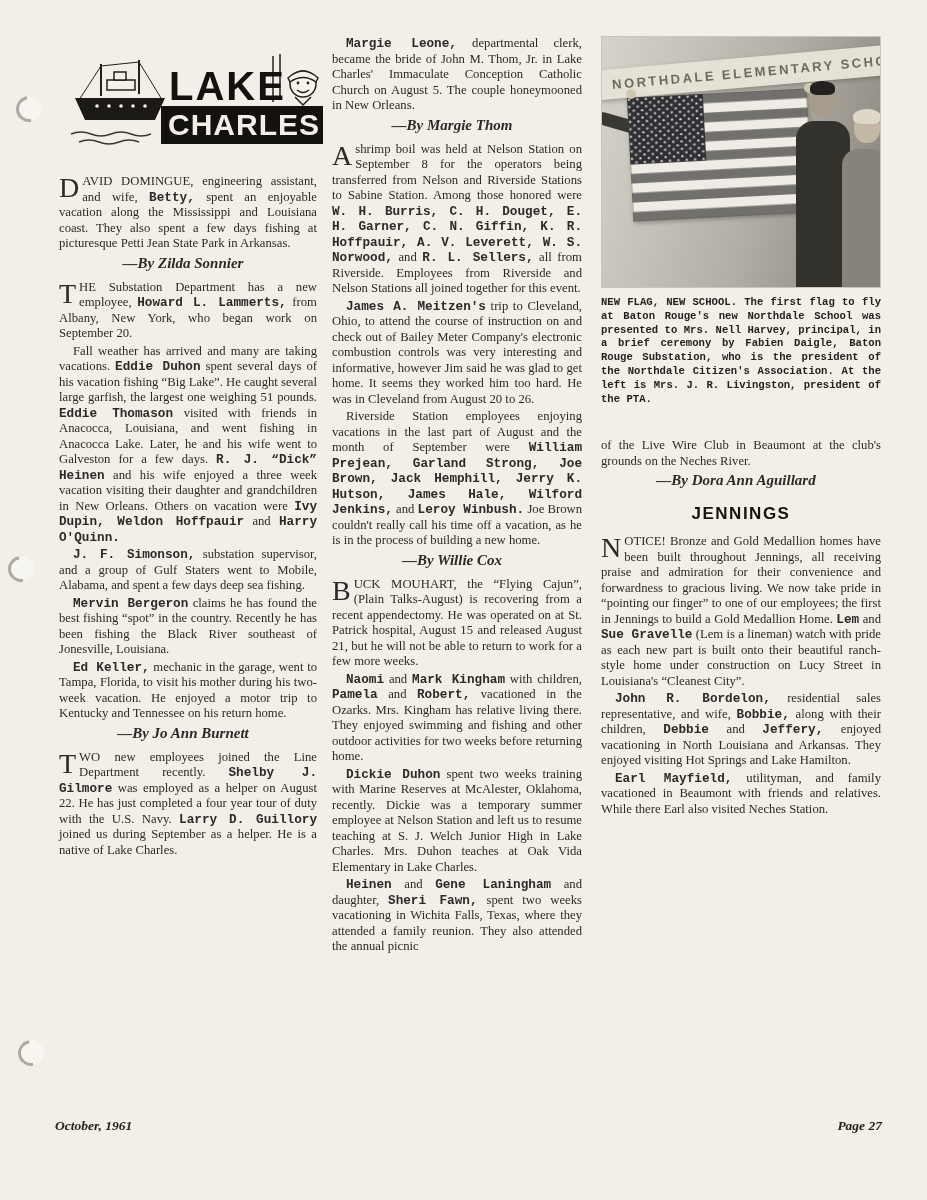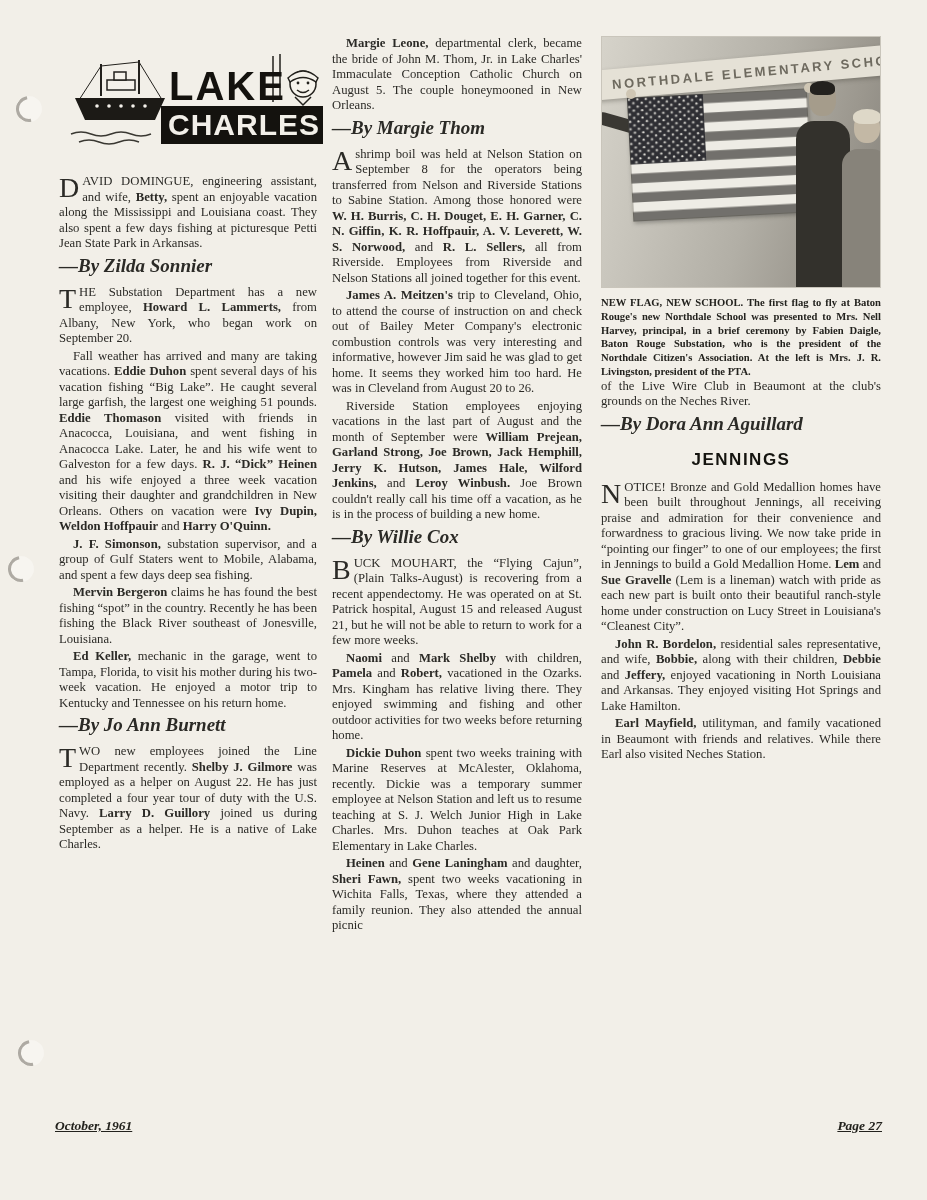--- a/index.html
+++ b/index.html
@@ -13,24 +13,24 @@
   .col1 { left:59px;  top:50px; width:258px; }
   .col2 { left:332px; top:36px; width:250px; }
   .col3 { left:601px; top:36px; width:280px; }
 
   .para {
     font-size:12.7px; line-height:15.5px; text-align:justify;
     text-indent:14px; margin-bottom:2px; color:#2b2a26;
   }
   .para.has-dc, .para.no-ind { text-indent:0; }
   .dropcap { float:left; font-size:28px; line-height:26px; padding:1px 3px 0 0; }
-  .b { font-weight:700; }
+  .b { font-weight:700;font-family:Liberation Mono, monospace; }
   .byline {
-    font-size:19px; font-style:italic; font-weight:700;
-    text-align:left; padding-right:10px; margin:3px 0 8px;
+    font-size:15px; font-style:italic; font-weight:700;
+    text-align:center; padding-right:10px; margin:3px 0 8px;
   }
   .section-heading {
     font-family:"Liberation Sans", sans-serif; font-size:17px; font-weight:700;
     letter-spacing:1.5px; color:#15140f; margin:15px 0 10px;text-align:center;
   }
 
   
   .masthead { position:relative; width:262px; height:114px; margin:0 0 10px 8px; }
 
   
@@ -75,30 +75,30 @@
   .fig-woman-head {
     position:absolute; right:0; top:76px; width:26px; height:30px;
     background:#c3b8a5; border-radius:45%;
   }
   .fig-woman-head::before {
     content:""; position:absolute; left:-1px; top:-4px; width:28px; height:15px;
     background:#ded8c8; border-radius:50% 50% 35% 35%;
   }
   .caption {
     width:280px; margin-top:8px;
-    font-family:Liberation Serif, serif; font-weight:700;
+    font-family:Liberation Mono, monospace; font-weight:700;
     font-size:10.6px; line-height:13.8px; text-align:justify; color:#23221e;
   }
-  .flow-after-photo { }
+  .flow-after-photo { margin-top:32px; }
 
   
   .footer {
     position:absolute; left:55px; right:45px; top:1118px;
     display:flex; justify-content:space-between;
-    font-size:13.5px; font-weight:700; font-style:italic; color:#23221d;text-decoration:underline;
+    font-size:13.5px; font-weight:700; font-style:italic; color:#23221d;
   }
 
   
   .hole {
     position:absolute; width:26px; height:26px; border-radius:50%;
     border:3px solid rgba(115,110,100,.55);
     border-top-color:transparent; border-right-color:transparent;
     transform:rotate(35deg); background:rgba(250,249,245,.6);
   }
   .hole.h1 { left:16px; top:96px; }
@@ -168,22 +168,22 @@
 
   <div class="col col2">
     <div>
         <p class="para"><span class="b">Margie Leone,</span><span> departmental clerk, became the bride of John M. Thom, Jr. in Lake Charles' Immaculate Conception Catholic Church on August 5. The couple honeymooned in New Orleans.</span></p>
         <p class="byline">—By Margie Thom</p>
         <p class="para has-dc"><span class="dropcap">A</span><span> shrimp boil was held at Nelson Station on September 8 for the operators being transferred from Nelson and Riverside Stations to Sabine Station. Among those honored were </span><span class="b">W. H. Burris, C. H. Douget, E. H. Garner, C. N. Giffin, K. R. Hoffpauir, A. V. Leverett, W. S. Norwood,</span><span> and </span><span class="b">R. L. Sellers,</span><span> all from Riverside. Employees from Riverside and Nelson Stations all joined together for this event.</span></p>
         <p class="para"><span class="b">James A. Meitzen's</span><span> trip to Cleveland, Ohio, to attend the course of instruction on and check out of Bailey Meter Company's electronic combustion controls was very interesting and informative, however Jim said he was glad to get home. It seems they worked him too hard. He was in Cleveland from August 20 to 26.</span></p>
         <p class="para"><span>Riverside Station employees enjoying vacations in the last part of August and the month of September were </span><span class="b">William Prejean, Garland Strong, Joe Brown, Jack Hemphill, Jerry K. Hutson, James Hale, Wilford Jenkins,</span><span> and </span><span class="b">Leroy Winbush.</span><span> Joe Brown couldn't really call his time off a vacation, as he is in the process of building a new home.</span></p>
         <p class="byline">—By Willie Cox</p>
         <p class="para has-dc"><span class="dropcap">B</span><span>UCK MOUHART, the “Flying Cajun”, (Plain Talks-August) is recovering from a recent appendectomy. He was operated on at St. Patrick hospital, August 15 and released August 21, but he will not be able to return to work for a few more weeks.</span></p>
-        <p class="para"><span class="b">Naomi</span><span> and </span><span class="b">Mark Shelby</span><span> with children, </span><span class="b">Pamela</span><span> and </span><span class="b">Robert,</span><span> vacationed in the Ozarks. Mrs. Kingham has relative living there. They enjoyed swimming and fishing and other outdoor activities for two weeks before returning home.</span></p>
-        <p class="para"><span class="b">Dickie Duhon</span><span> spent two weeks training with Marine Reserves at McAlester, Oklahoma, recently. Dickie was a temporary summer employee at Nelson Station and left us to resume teaching at S. J. Welch Junior High in Lake Charles. Mrs. Duhon teaches at Oak Park Elementary in Lake Charles.</span></p>
+        <p class="para"><span class="b">Naomi</span><span> and </span><span class="b">Mark Kingham</span><span> with children, </span><span class="b">Pamela</span><span> and </span><span class="b">Robert,</span><span> vacationed in the Ozarks. Mrs. Kingham has relative living there. They enjoyed swimming and fishing and other outdoor activities for two weeks before returning home.</span></p>
+        <p class="para"><span class="b">Dickie Duhon</span><span> spent two weeks training with Marine Reserves at McAlester, Oklahoma, recently. Dickie was a temporary summer employee at Nelson Station and left us to resume teaching at S. J. Welch Junior High in Lake Charles. Mrs. Duhon teaches at Oak Vida Elementary in Lake Charles.</span></p>
         <p class="para"><span class="b">Heinen</span><span> and </span><span class="b">Gene Laningham</span><span> and daughter, </span><span class="b">Sheri Fawn,</span><span> spent two weeks vacationing in Wichita Falls, Texas, where they attended a family reunion. They also attended the annual picnic</span></p>
       </div>
   </div>
 
   <div class="col col3">
     <div class="photo">
       <div class="photo-banner">
         <span>NORTHDALE ELEMENTARY SCHO</span>
       </div>
       <div class="fig-left-arm"></div>

